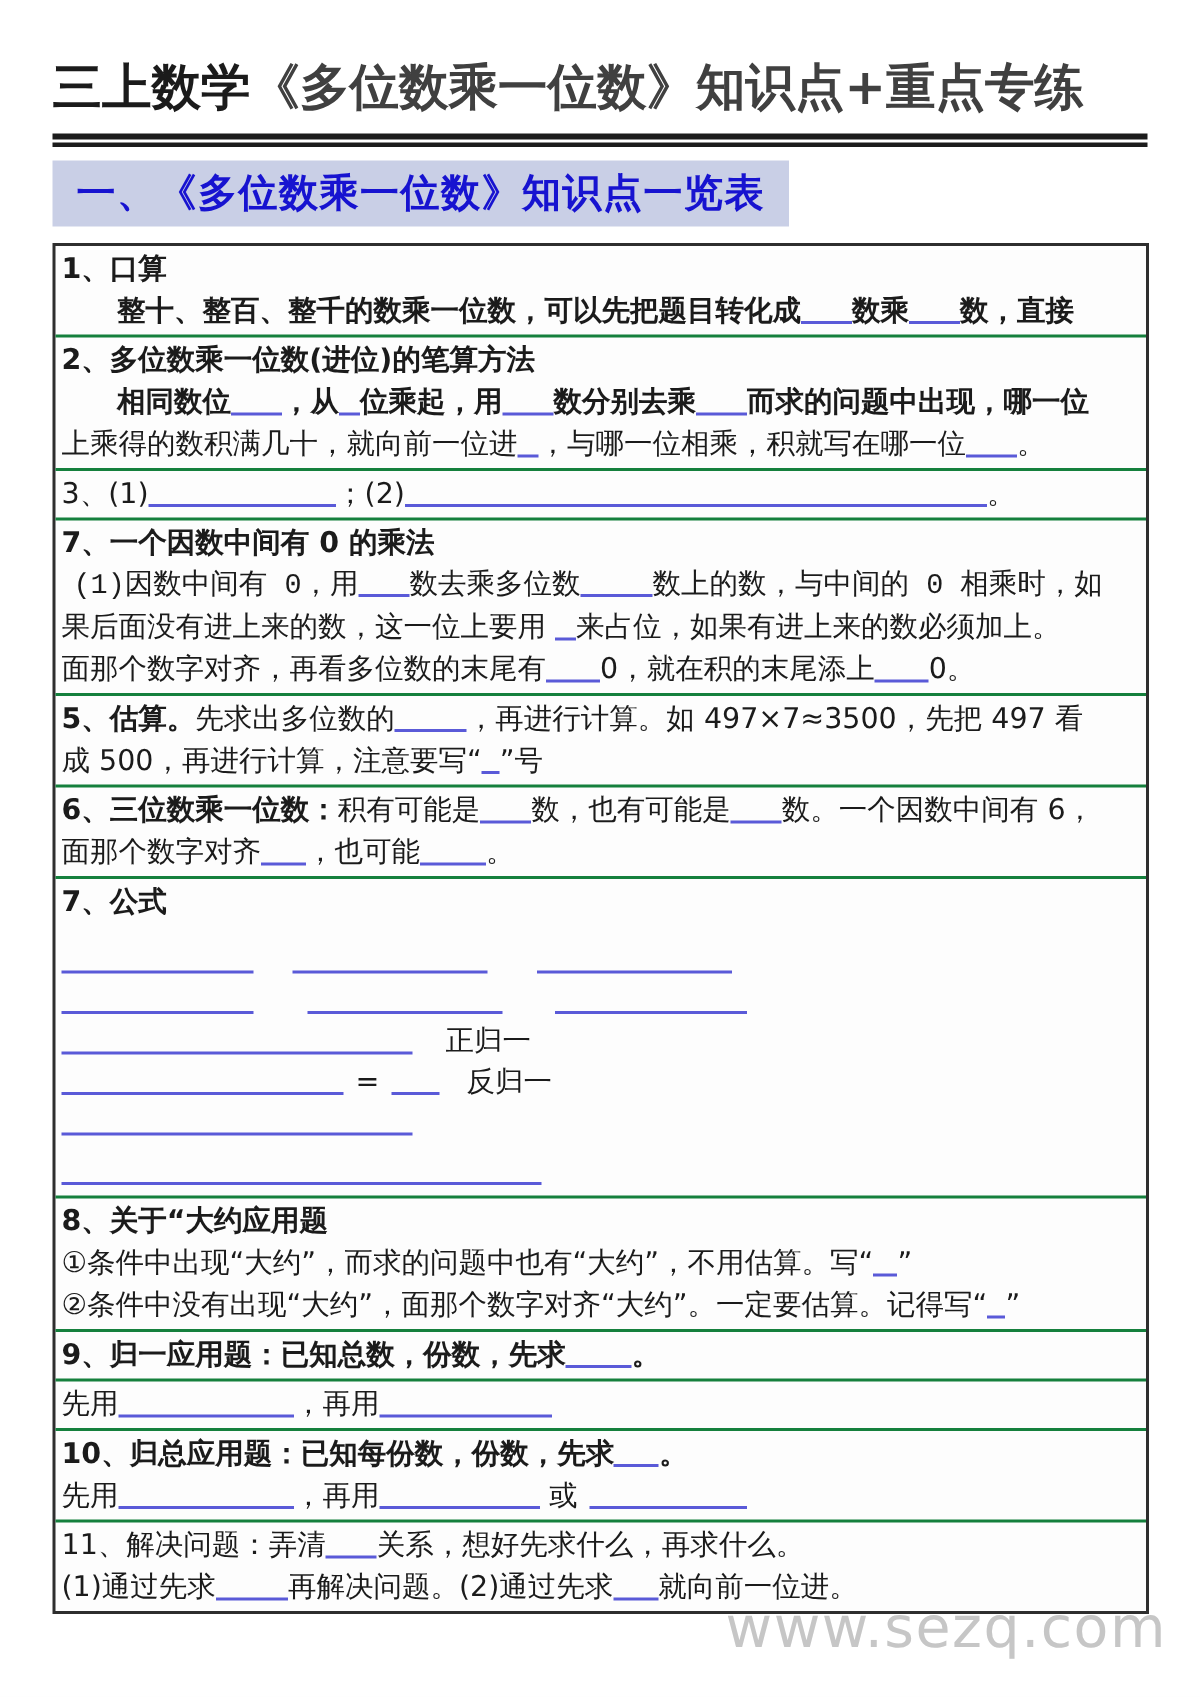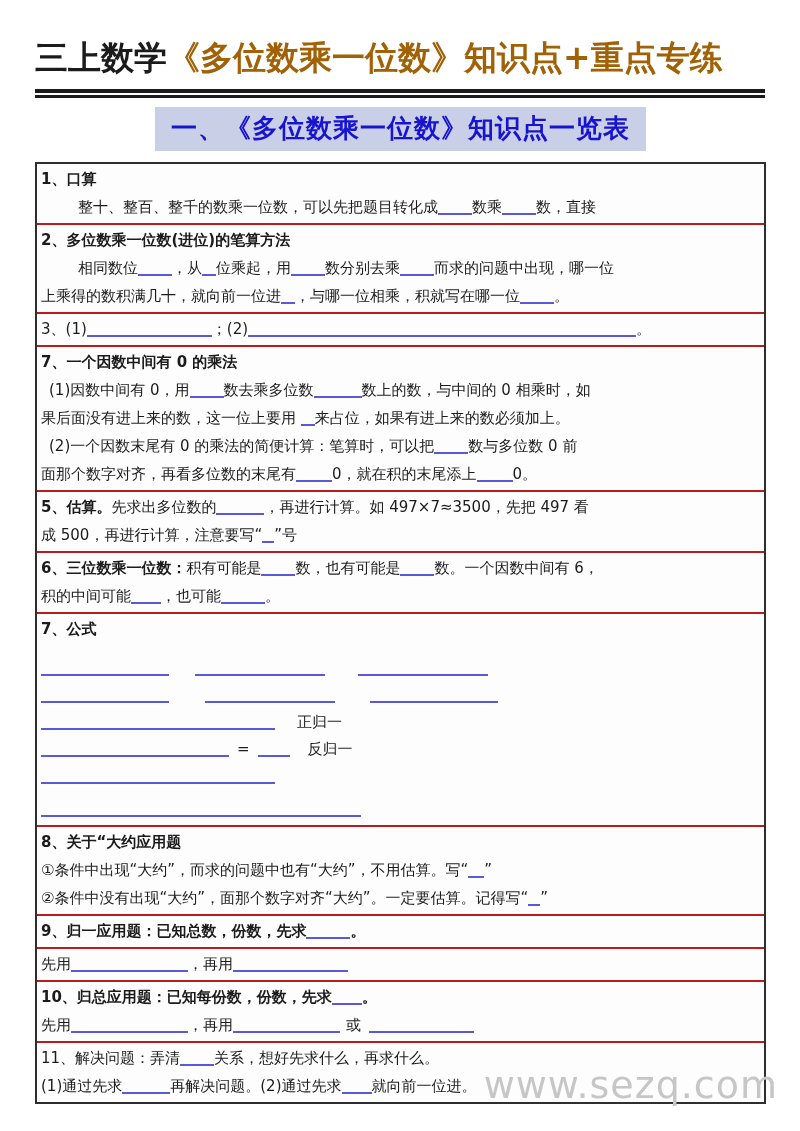--- a/index.html
+++ b/index.html
@@ -5,39 +5,39 @@
   html,body{margin:0;padding:0;}
   body{
     width:800px;height:1131px;position:relative;background:#ffffff;
     font-family:"DejaVu Sans","Liberation Sans",sans-serif;color:#1b1b1b;
     overflow:hidden;
   }
   .title{
     position:absolute;left:35px;top:36px;width:731px;
     font-size:33px;font-weight:900;white-space:nowrap;letter-spacing:0px;
   }
-  .title .red{color:#a16207;}
+  .title .red{color:#404040;}
   .title-rule{
     position:absolute;left:35px;top:89px;width:730px;height:2px;
     border-top:4px solid #1c1c1c;border-bottom:3px solid #1c1c1c;
   }
-  .subtitle-wrap{position:absolute;left:35px;top:107px;width:731px;text-align:center;}
+  .subtitle-wrap{position:absolute;left:35px;top:107px;width:731px;text-align:left;}
   .subtitle{
     display:inline-block;background:#c9cfe6;color:#1713d0;
     font-size:26px;font-weight:700;padding:4px 16px 5px 16px;letter-spacing:1px;
   }
   .ktable{
     position:absolute;left:35px;top:162px;width:727px;
     border:2px solid #2e2e2e;background:#fdfdfd;
   }
-  .krow{border-top:2px solid #b91c1c;padding:1px 4px 2px 4px;overflow:hidden;}
+  .krow{border-top:2px solid #15803d;padding:1px 4px 2px 4px;overflow:hidden;}
   .krow:first-child{border-top:none;}
-  .kline{font-size:15px;line-height:28px;white-space:nowrap;}
-  .kline.ind1{padding-left:37px;}
-  .kline.ind2{padding-left:8px;}
+  .kline{font-size:19px;line-height:28px;white-space:nowrap;}
+  .kline.ind1{padding-left:37px;font-weight:bold;}
+  .kline.ind2{padding-left:8px;font-family:Liberation Mono, monospace;}
   .kline.frow{line-height:27px;}
   .b{font-weight:700;}
   .blank{
     display:inline-block;height:14px;vertical-align:-3px;
     border-bottom:2px solid #5a5ad8;
   }
   .watermark{
     position:absolute;right:22px;top:1063px;
     font-size:38px;color:#c6c6c6;letter-spacing:1px;
     font-family:"DejaVu Sans","Liberation Sans",sans-serif;
@@ -64,30 +64,29 @@
       <div class="kline ind1"><span>相同数位</span><span class="blank" style="width: 34px;"></span><span>，从</span><span class="blank" style="width: 14px;"></span><span>位乘起，用</span><span class="blank" style="width: 34px;"></span><span>数分别去乘</span><span class="blank" style="width: 34px;"></span><span>而求的问题中出现，哪一位</span></div>
       <div class="kline"><span>上乘得的数积满几十，就向前一位进</span><span class="blank" style="width: 14px;"></span><span>，与哪一位相乘，积就写在哪一位</span><span class="blank" style="width: 34px;"></span><span>。</span></div>
     </div>
     <div class="krow">
       <div class="kline"><span>3、(1)</span><span class="blank" style="width: 125px;"></span><span>；(2)</span><span class="blank" style="width: 388px;"></span><span>。</span></div>
     </div>
     <div class="krow">
       <div class="kline"><span class="b">7、一个因数中间有 0 的乘法</span></div>
       <div class="kline ind2"><span>(1)因数中间有 0，用</span><span class="blank" style="width: 34px;"></span><span>数去乘多位数</span><span class="blank" style="width: 48px;"></span><span>数上的数，与中间的 0 相乘时，如</span></div>
       <div class="kline"><span>果后面没有进上来的数，这一位上要用 </span><span class="blank" style="width: 14px;"></span><span>来占位，如果有进上来的数必须加上。</span></div>
-      <div class="kline ind2"><span>(2)一个因数末尾有 0 的乘法的简便计算：笔算时，可以把</span><span class="blank" style="width: 34px;"></span><span>数与多位数 0 前</span></div>
       <div class="kline"><span>面那个数字对齐，再看多位数的末尾有</span><span class="blank" style="width: 36px;"></span><span>0，就在积的末尾添上</span><span class="blank" style="width: 36px;"></span><span>0。</span></div>
     </div>
     <div class="krow">
       <div class="kline"><span class="b">5、估算。</span><span>先求出多位数的</span><span class="blank" style="width: 48px;"></span><span>，再进行计算。如 497×7≈3500，先把 497 看</span></div>
       <div class="kline"><span>成 500，再进行计算，注意要写“</span><span class="blank" style="width: 12px;"></span><span>”号</span></div>
     </div>
     <div class="krow">
       <div class="kline"><span class="b">6、三位数乘一位数：</span><span>积有可能是</span><span class="blank" style="width: 34px;"></span><span>数，也有可能是</span><span class="blank" style="width: 34px;"></span><span>数。一个因数中间有 6，</span></div>
-      <div class="kline"><span>积的中间可能</span><span class="blank" style="width: 30px;"></span><span>，也可能</span><span class="blank" style="width: 44px;"></span><span>。</span></div>
+      <div class="kline"><span>面那个数字对齐</span><span class="blank" style="width: 30px;"></span><span>，也可能</span><span class="blank" style="width: 44px;"></span><span>。</span></div>
     </div>
     <div class="krow">
       <div class="kline"><span class="b">7、公式</span></div>
       <div class="kline frow" style="margin-top: 12px;"><span class="blank" style="width: 128px;"></span><span class="blank" style="margin-left: 26px; width: 130px;"></span><span class="blank" style="margin-left: 33px; width: 130px;"></span></div>
       <div class="kline frow"><span class="blank" style="width: 128px;"></span><span class="blank" style="margin-left: 36px; width: 130px;"></span><span class="blank" style="margin-left: 35px; width: 128px;"></span></div>
       <div class="kline frow"><span class="blank" style="width: 234px;"></span><span style="margin-left: 22px; margin-top: 48px;">正归一</span></div>
       <div class="kline frow"><span class="blank" style="width: 188px;"></span><span style="margin-left: 8px;">=</span><span class="blank" style="margin-left: 8px; width: 32px;"></span><span style="margin-left: 18px;">反归一</span></div>
       <div class="kline frow"><span class="blank" style="width: 234px;"></span></div>
       <div class="kline frow" style="margin-top: 6px;"><span class="blank" style="width: 320px;"></span></div>
     </div>

